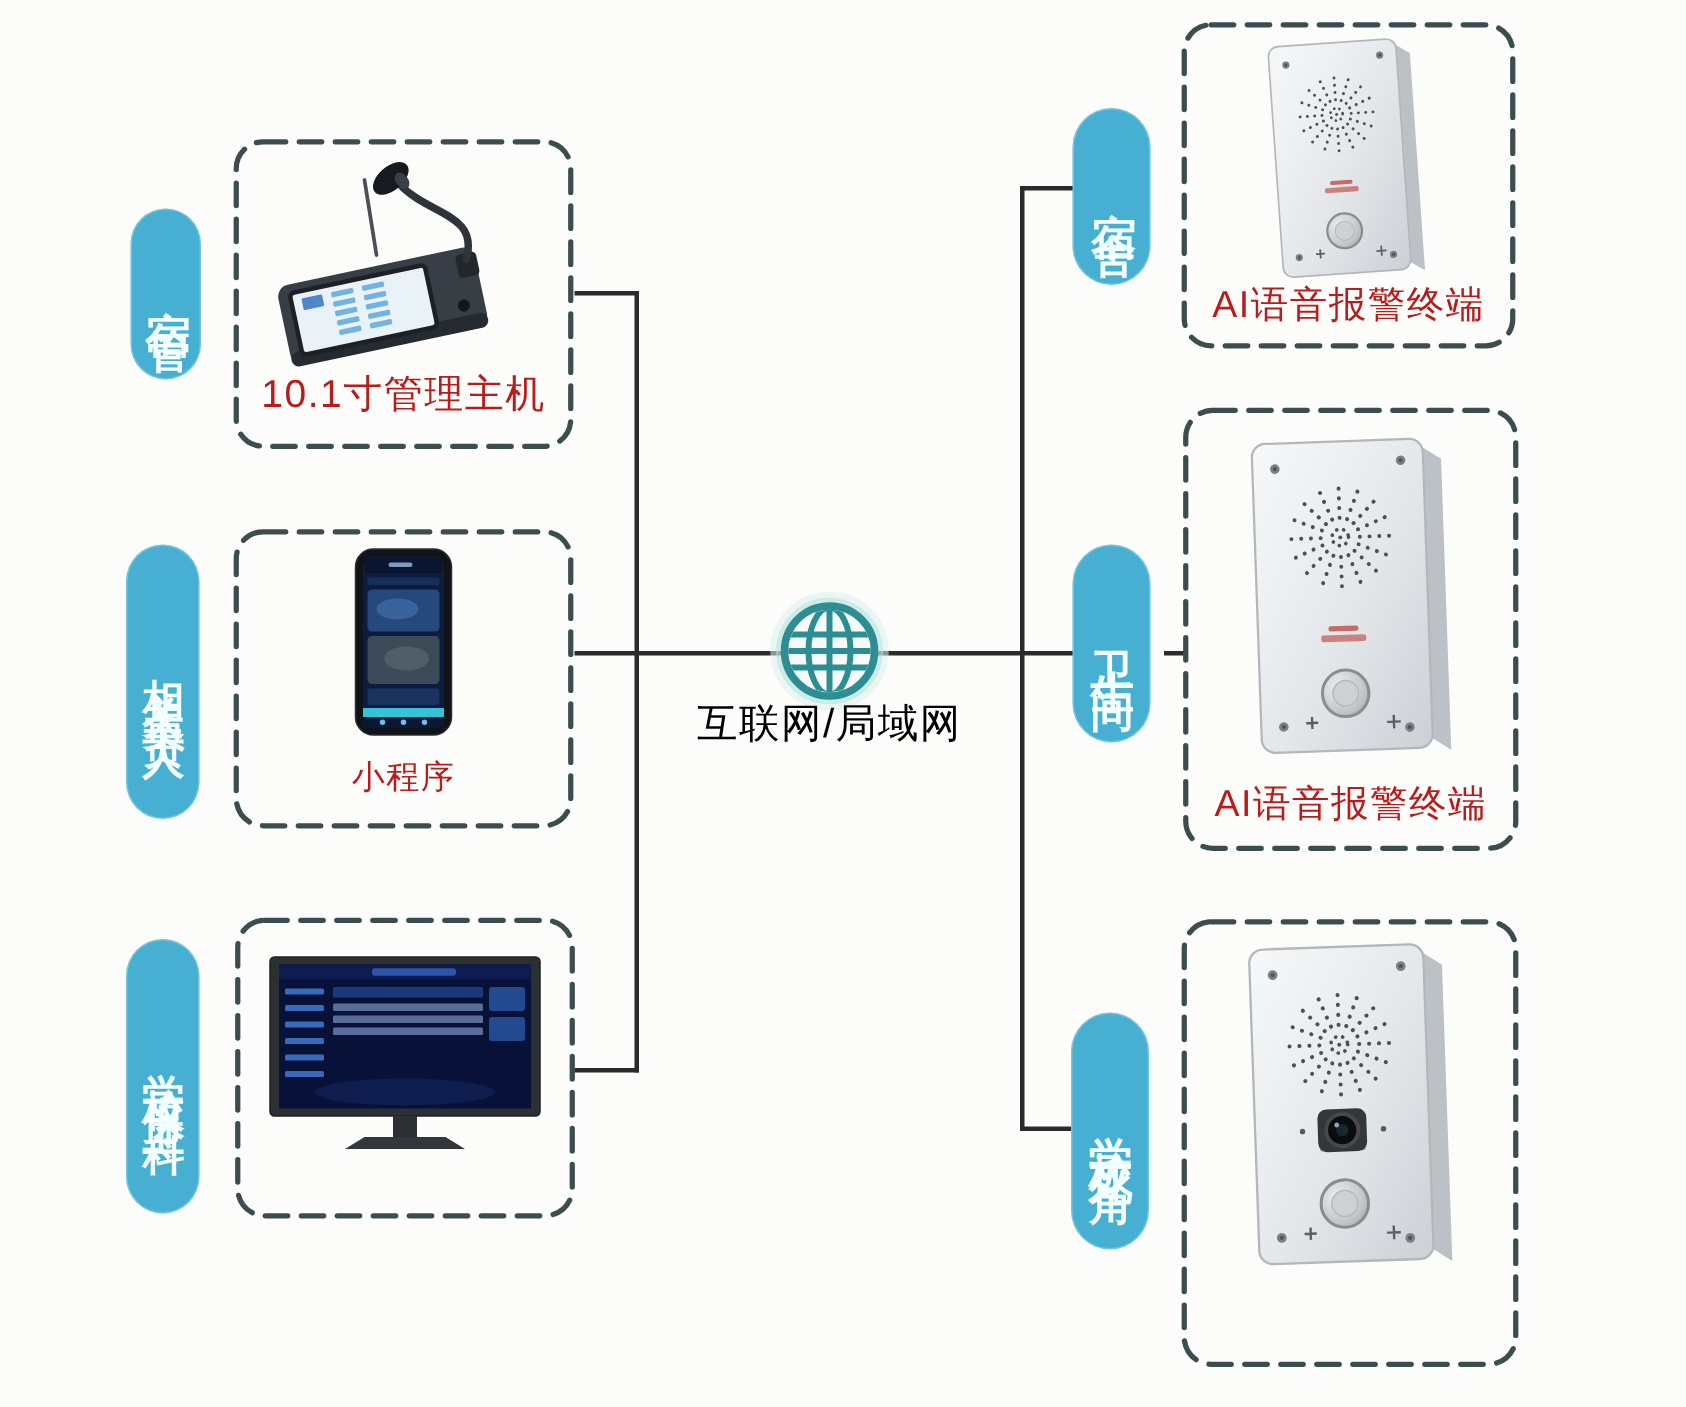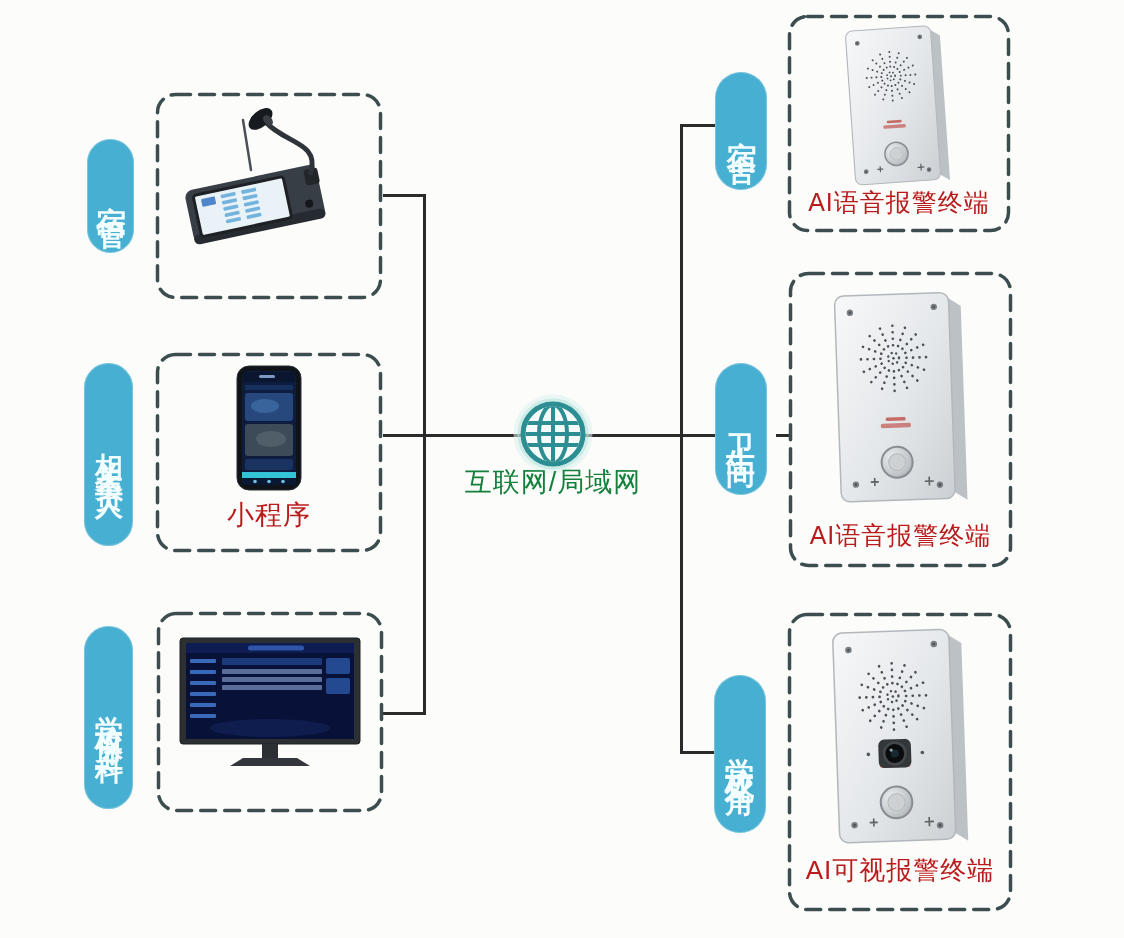--- a/index.html
+++ b/index.html
@@ -25,21 +25,21 @@
   
   .dbox { position:absolute; }
   .dbox svg.border { position:absolute; left:0; top:0; overflow:visible; }
   .box-label {
     position:absolute; left:0; right:0; text-align:center;
     color:#b91c1c; letter-spacing:1px; white-space:nowrap;
   }
   .device { position:absolute; }
 
   .net-label {
-    position:absolute; text-align:center; color:#15803d; font-size:27px; letter-spacing:1px;
+    position:absolute; text-align:center; color:#000000; font-size:27px; letter-spacing:1px;
   }
 </style>
 </head>
 <body>
 
 <svg width="0" height="0" style="position:absolute" aria-hidden="true">
   <defs>
     <linearGradient id="silver" x1="0" y1="0" x2="1" y2="1">
       <stop offset="0" stop-color="#f7f8f9"></stop>
         <stop offset="0.55" stop-color="#e4e7ea"></stop>
@@ -156,20 +156,21 @@
             <rect x="81" y="112.6" width="15" height="3.6" rx="1"></rect>
           <rect x="40" y="87" width="14" height="8" rx="1" fill="#4f86c9"></rect>
         </g>
         <circle cx="145" cy="114" r="4" fill="#14171a"></circle>
         <rect x="146" y="80" width="14" height="16" rx="3" fill="#23272c"></rect>
         <path d="M 153,84 C 168,56 134,50 120,26" stroke="#2f343a" stroke-width="5" fill="none" stroke-linecap="round"></path>
         <ellipse cx="115" cy="21" rx="14" ry="8" fill="#171a1e" transform="rotate(-28 115 21)"></ellipse>
         <ellipse cx="122" cy="24" rx="4" ry="6" fill="#3a3f45" transform="rotate(-28 122 24)"></ellipse>
       </g>
     </svg>
+    <div class="box-label" style="bottom:20px; font-size:26px;">10.1寸管理主机</div>
   </div>
 
   <div class="dbox" style="left:155px; top:352px; width:228px; height:201px;">
     <svg class="border" width="228" height="201">
         <rect x="2.5" y="2.5" width="223" height="196" rx="18" fill="none" stroke="#3c4d4f" stroke-width="3.5" stroke-dasharray="15 9" stroke-linecap="round"></rect>
       </svg>
     <svg class="device" style="left:74px; top:12px;" width="80" height="130" viewBox="0 0 80 130">
       <rect x="8" y="2" width="64" height="124" rx="12" fill="#101317" stroke="#2a2f35"></rect>
       <rect x="13" y="7" width="54" height="114" rx="7" fill="#0e1d3f"></rect>
       <rect x="14" y="8" width="52" height="10" fill="#0a1630"></rect>
@@ -179,21 +180,21 @@
       <ellipse cx="36" cy="42" rx="14" ry="7" fill="#3f6ba3" opacity="0.8"></ellipse>
       <rect x="16" y="60" width="48" height="32" rx="3" fill="#3d4a58"></rect>
       <ellipse cx="42" cy="75" rx="15" ry="8" fill="#55636f" opacity="0.8"></ellipse>
       <rect x="16" y="95" width="48" height="11" rx="2" fill="#1b3361"></rect>
       <rect x="13" y="108" width="54" height="6" fill="#35c3d8"></rect>
       <rect x="13" y="114" width="54" height="7" fill="#0a1833"></rect>
       <circle cx="26" cy="117.5" r="1.8" fill="#6cc3e8"></circle>
         <circle cx="40" cy="117.5" r="1.8" fill="#6cc3e8"></circle>
         <circle cx="54" cy="117.5" r="1.8" fill="#6cc3e8"></circle>
     </svg>
-    <div class="box-label" style="bottom:20px; font-size:27px;">小程序</div>
+    <div class="box-label" style="bottom:20px; font-size:22px;">小程序</div>
   </div>
 
   <div class="dbox" style="left:156px; top:611px; width:228px; height:202px;">
     <svg class="border" width="228" height="202">
         <rect x="2.5" y="2.5" width="223" height="197" rx="18" fill="none" stroke="#3c4d4f" stroke-width="3.5" stroke-dasharray="15 9" stroke-linecap="round"></rect>
       </svg>
     <svg class="device" style="left:14px; top:22px;" width="200" height="138" viewBox="0 0 200 138">
       <rect x="10" y="5" width="180" height="106" rx="3" fill="#2c3033" stroke="#1e2123"></rect>
       <rect x="16" y="10" width="168" height="96" fill="#081238"></rect>
       <rect x="16" y="10" width="168" height="10" fill="#0d1d52"></rect>
@@ -246,16 +247,15 @@
       </svg>
     <svg class="device" style="left:33px; top:10px; transform:rotate(-2deg);" width="163" height="236" viewBox="0 0 160 230">
       <use href="#intercom"></use>
       <rect x="57" y="114" width="32" height="28" rx="6" fill="#33373a"></rect>
       <circle cx="73" cy="128" r="10.5" fill="#0b0c0d" stroke="#45494d" stroke-width="2.5"></circle>
       <circle cx="73" cy="128" r="4" fill="#17282f"></circle>
       <circle cx="69.5" cy="124.5" r="1.6" fill="#9db4bf" opacity="0.9"></circle>
       <circle cx="47" cy="128" r="1.8" fill="#565b5f"></circle>
         <circle cx="100" cy="128" r="1.8" fill="#565b5f"></circle>
     </svg>
-    <div class="box-label" style="bottom:24px; font-size:26px;">AI可视报警终端</div>
   </div>
 
 </div>
 
 </body></html>

